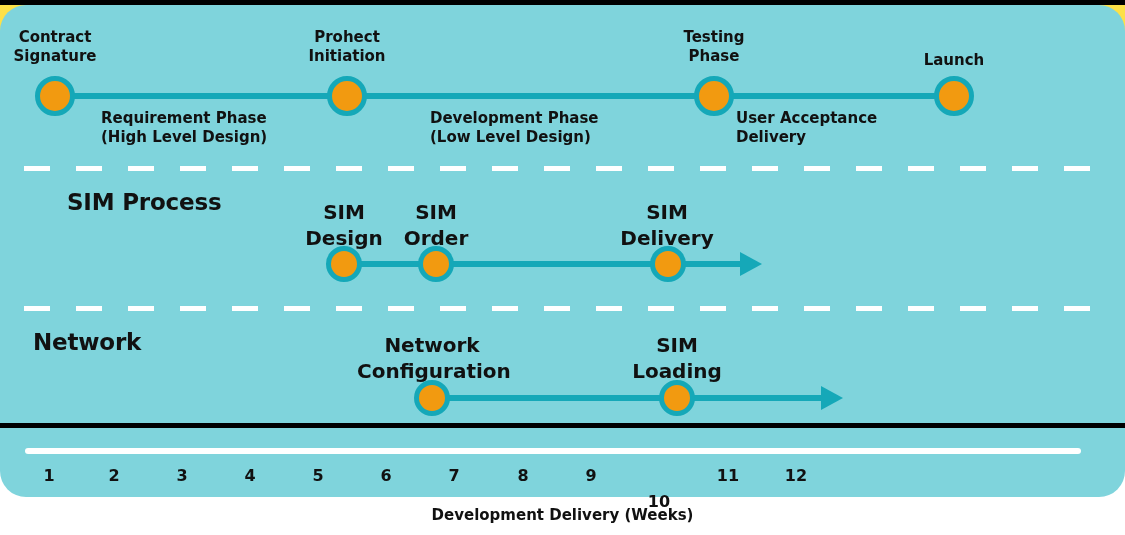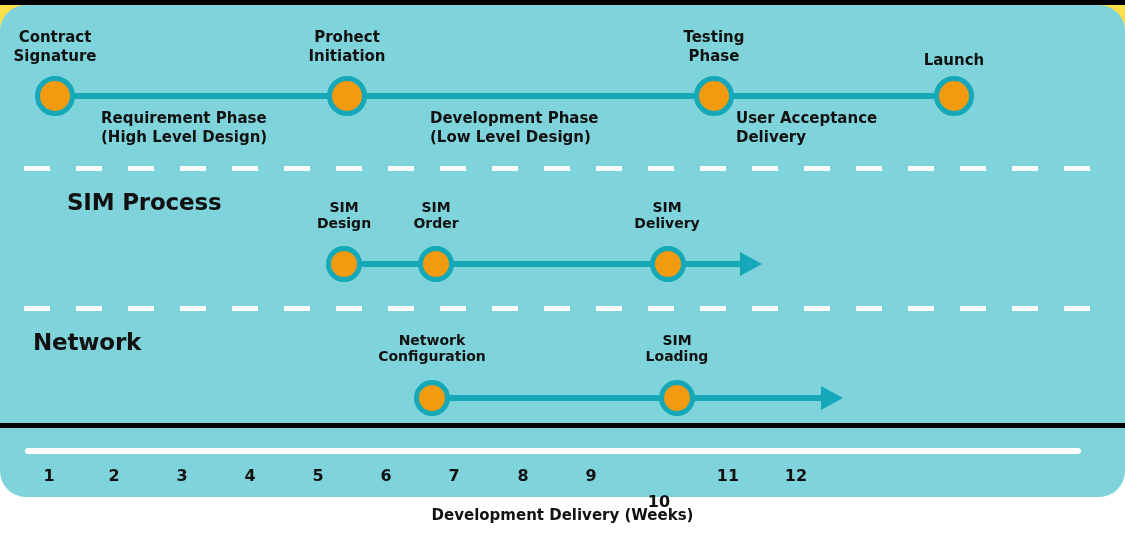--- a/index.html
+++ b/index.html
@@ -109,22 +109,22 @@
     position: absolute;
     font-family: "DejaVu Sans", sans-serif;
     font-weight: bold;
     font-size: 15px;
     line-height: 19px;
     color: #111111;
     text-align: center;
     white-space: pre-line;
   }
   .node-label.sm {
-    font-size: 14px;
-    line-height: 16px;
+    font-size: 20px;
+    line-height: 26px;
   }
 
   
   .phase-label {
     position: absolute;
     font-family: "DejaVu Sans", sans-serif;
     font-weight: bold;
     font-size: 15px;
     line-height: 19px;
     color: #111111;

